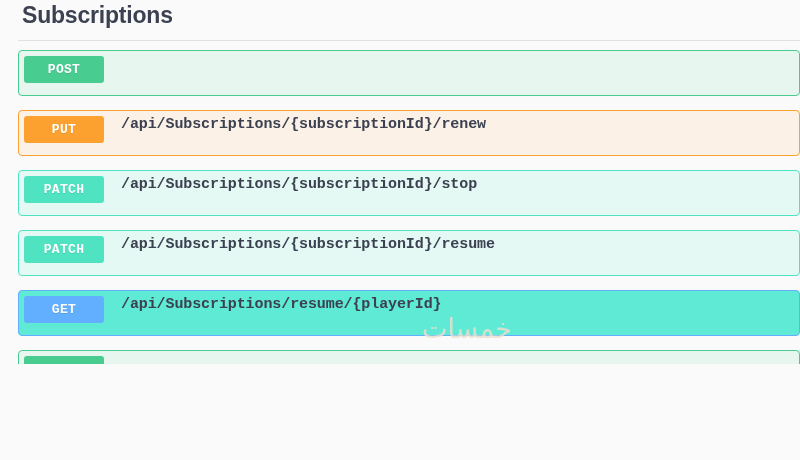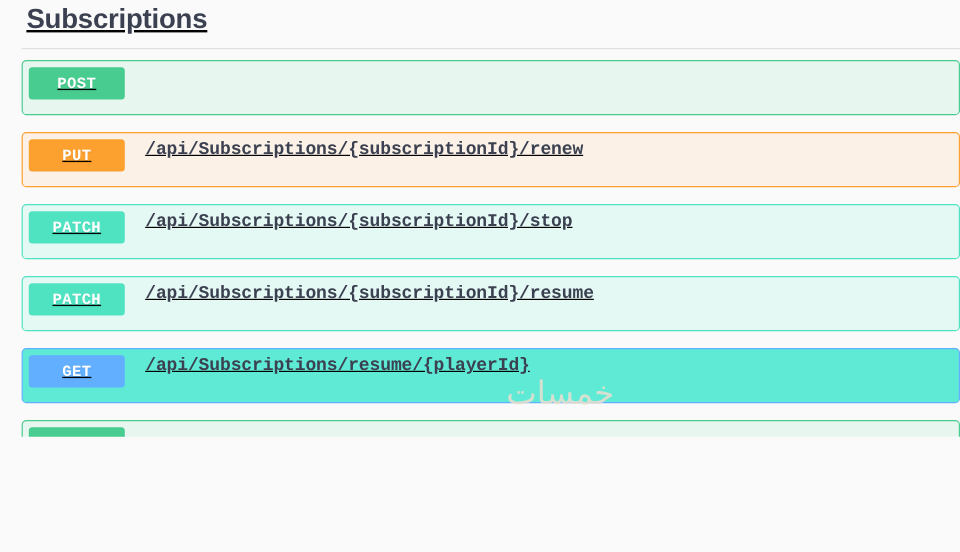--- a/index.html
+++ b/index.html
@@ -14,21 +14,20 @@
     font-family: "Liberation Sans", sans-serif;
     overflow: hidden;
     position: relative;
   }
 
   .swagger-root {
     width: 800px;
     height: 364px;
     position: relative;
     overflow: hidden;
-    text-decoration: underline;
   }
 
   
   .opblock-tag-section {
     position: relative;
   }
   .opblock-tag {
     display: block;
     font-family: "Liberation Sans", sans-serif;
     font-size: 23px;

